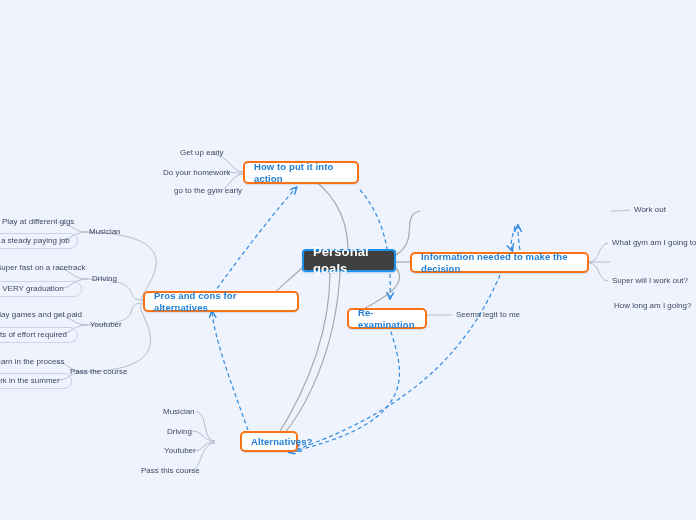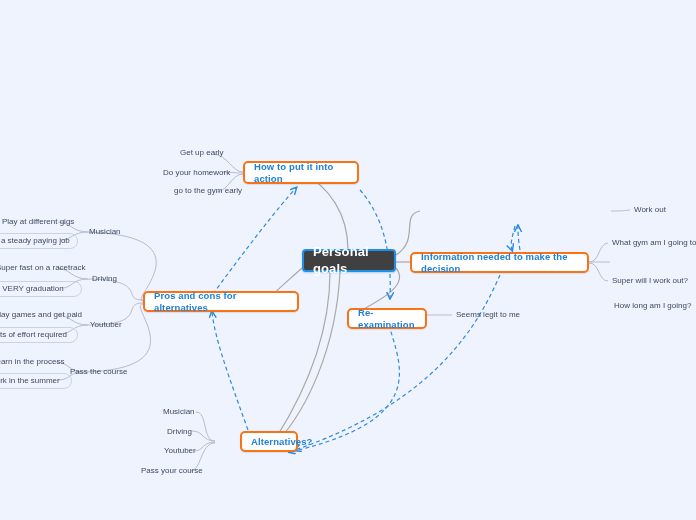--- a/index.html
+++ b/index.html
@@ -243,16 +243,16 @@
   <div class="leaf plain" style="left:163px; top:407px;">
     <span>Musician</span>
   </div>
   <div class="leaf plain" style="left:167px; top:427px;">
     <span>Driving</span>
   </div>
   <div class="leaf plain" style="left:164px; top:446px;">
     <span>Youtuber</span>
   </div>
   <div class="leaf plain" style="left:141px; top:466px;">
-    <span>Pass your course</span>
+    <span>Pass this course</span>
   </div>
 
 </div>
 
 </body></html>

